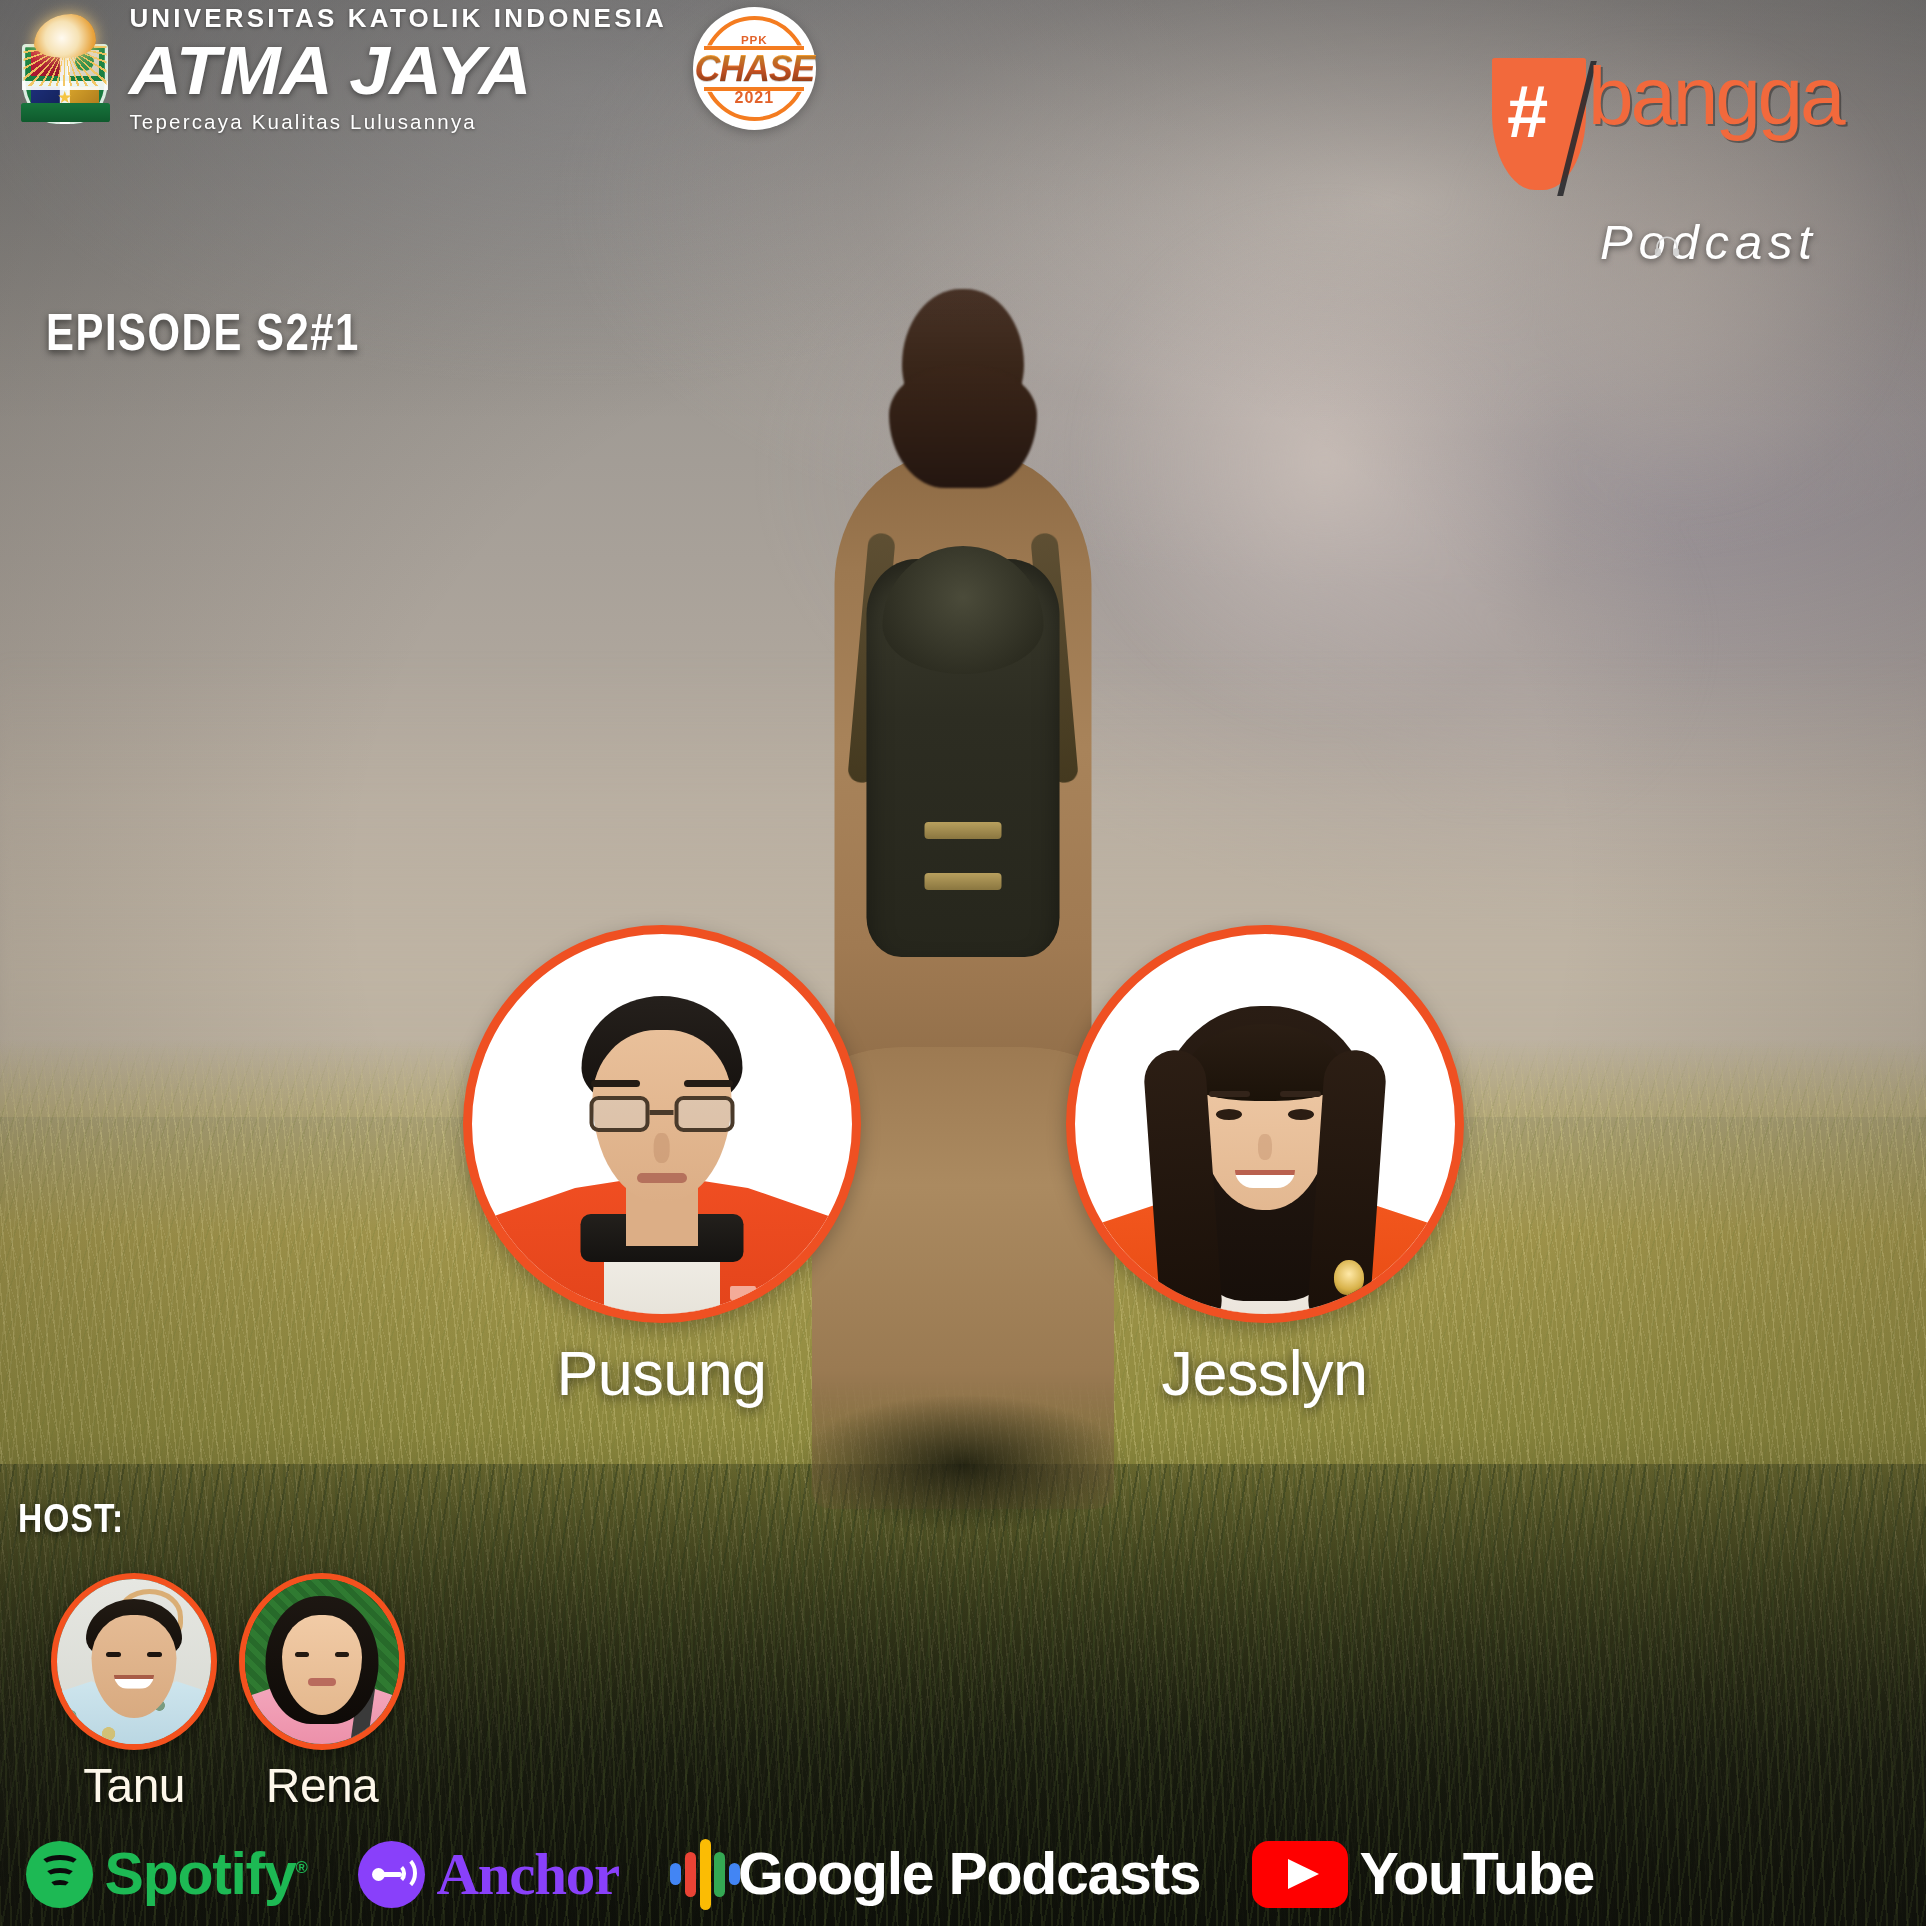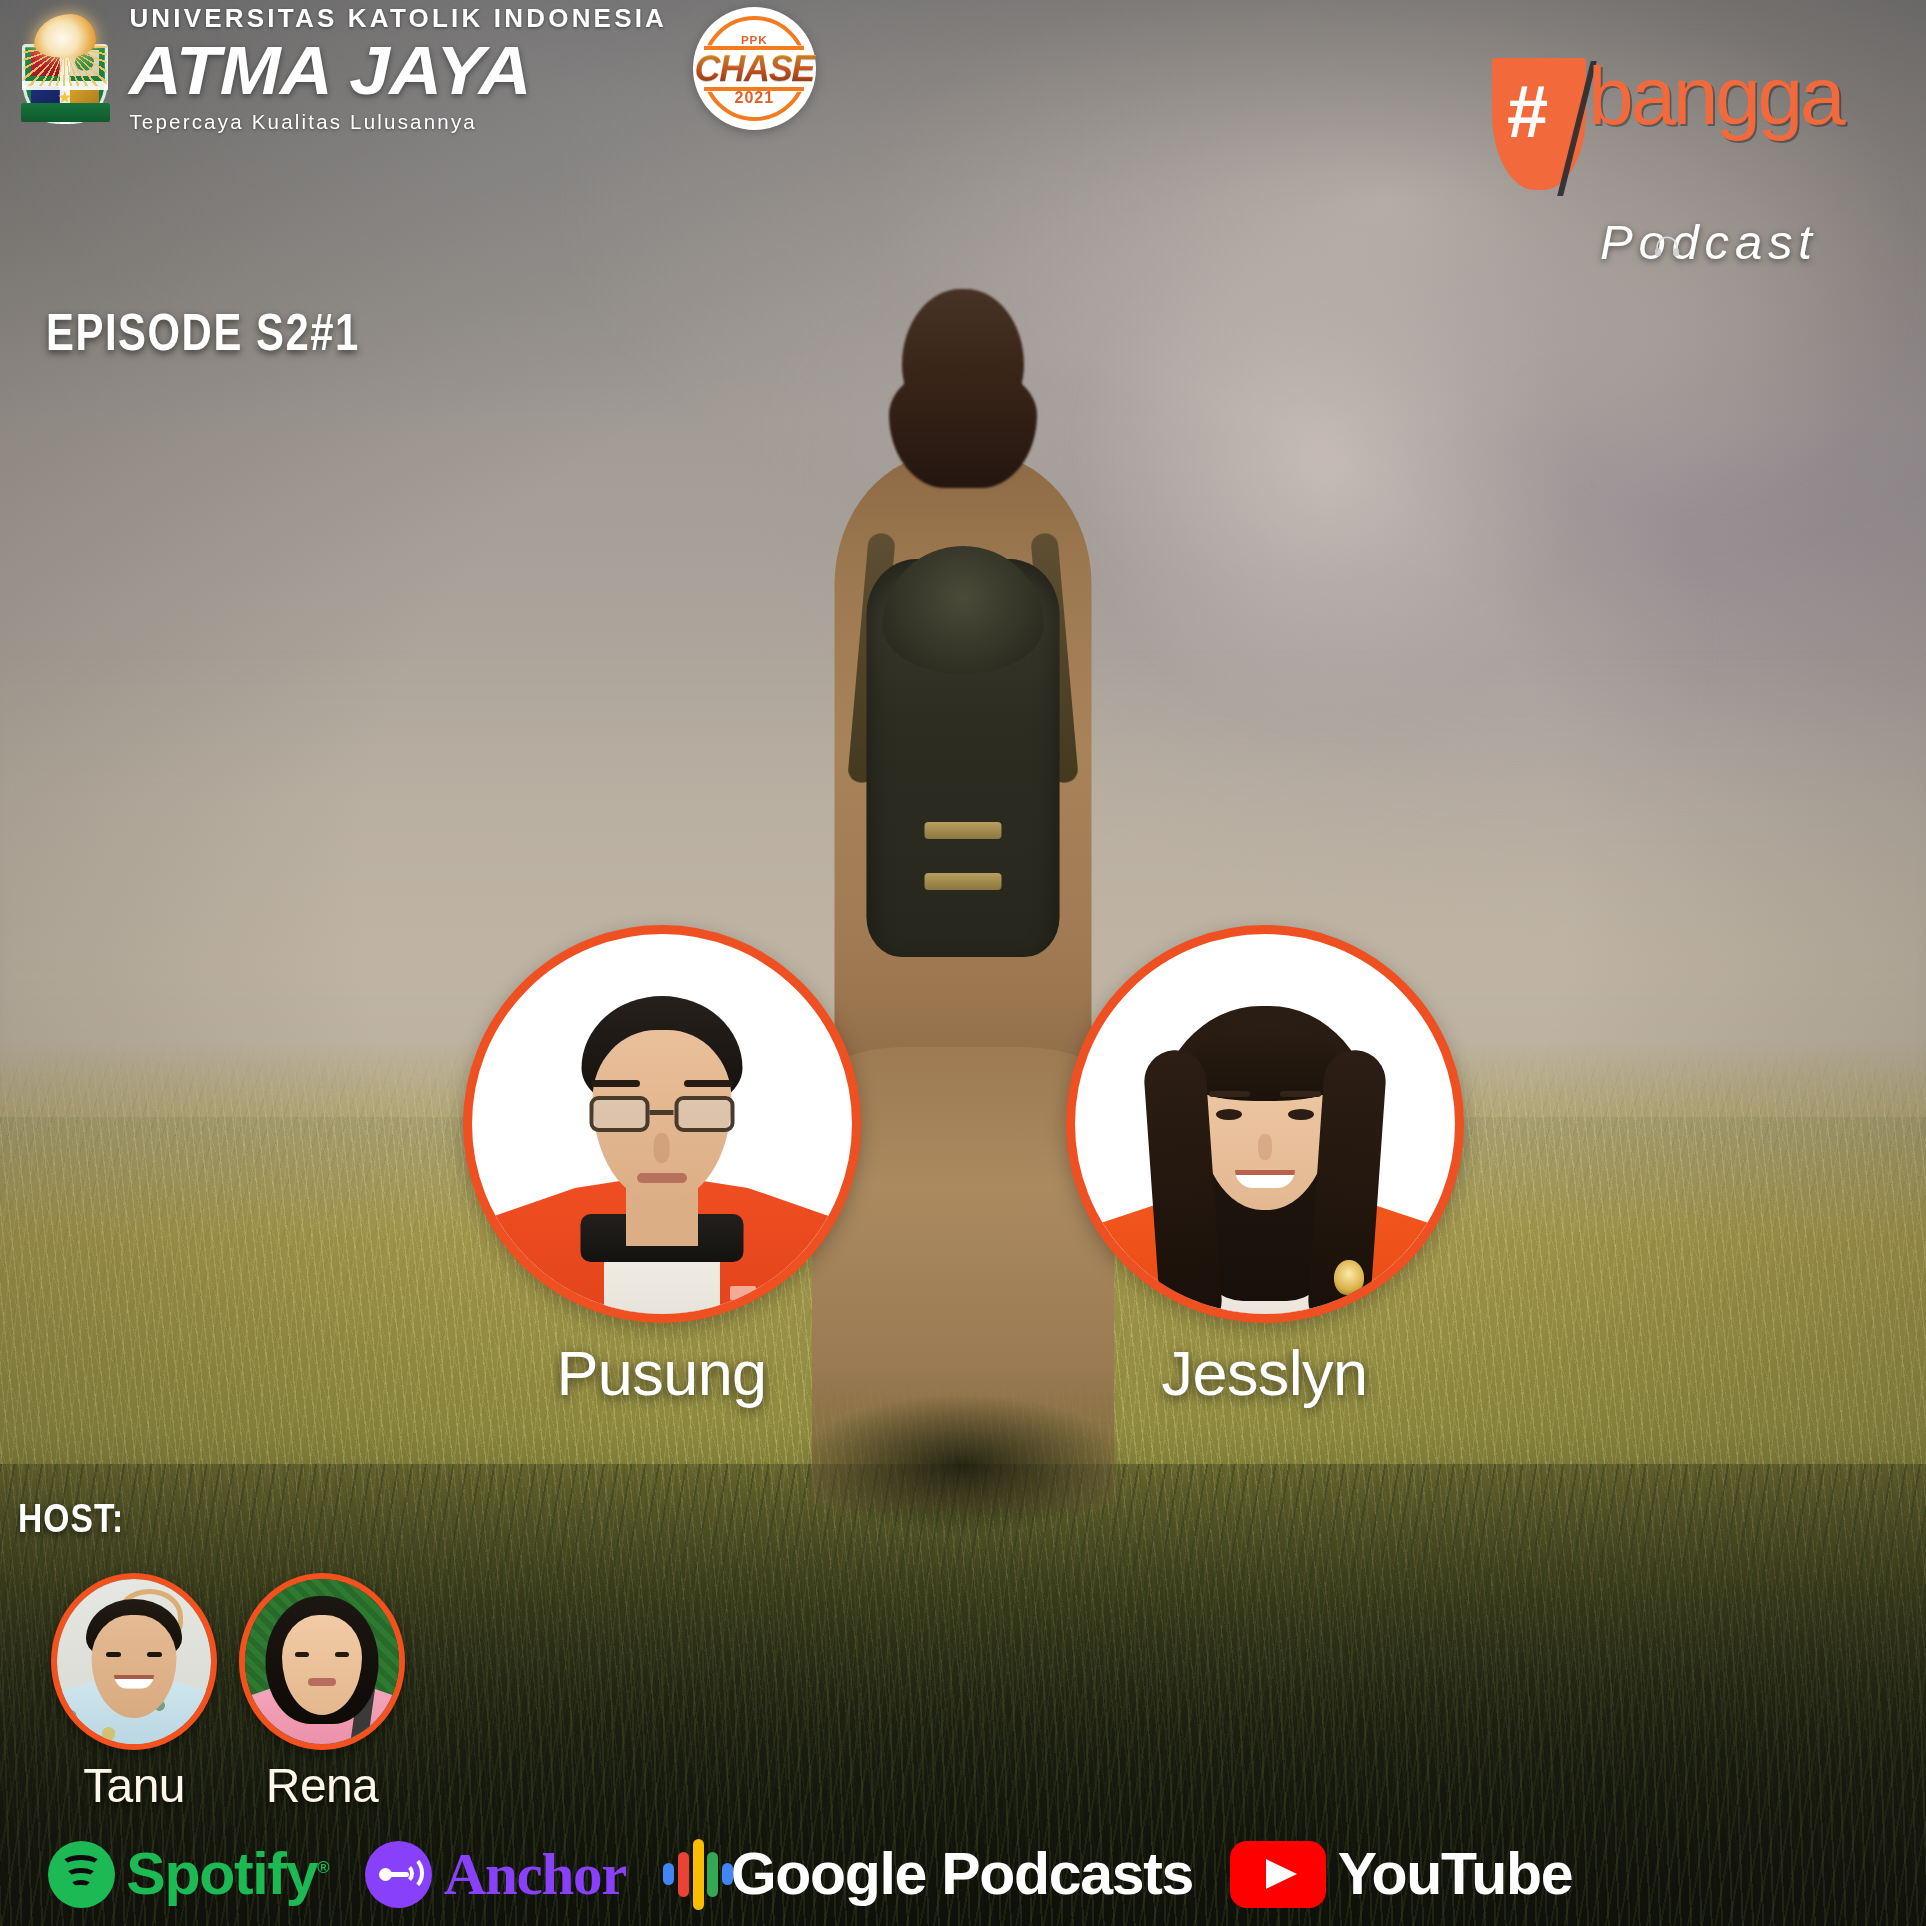--- a/index.html
+++ b/index.html
@@ -281,21 +281,21 @@
   .hb-eye.l{left:calc(50% - 27px);} .hb-eye.r{left:calc(50% + 13px);}
   .hb-lips{position:absolute;left:50%;top:60%;transform:translateX(-50%);width:28px;height:7.7px;
     background:#b96b5d;border-radius:5.8px;}
   .hb-shirt{position:absolute;left:50%;bottom:-3.9px;transform:translateX(-50%);width:205px;height:67px;
     background:linear-gradient(180deg,#f4a8bd,#ec8fa9);
     clip-path:polygon(0 100%,0 38%,28% 8%,50% 30%,72% 8%,100% 38%,100% 100%);}
   .hb-strap{position:absolute;right:28px;bottom:-3.9px;width:16.7px;height:62px;background:#3a3a3a;transform:rotate(8deg);}
 
   
   .platbar{position:absolute;left:0;bottom:0;width:1594px;height:103px;display:flex;align-items:center;
-    justify-content:center;gap:37px;padding-left:26px;}
+    justify-content:space-between;gap:37px;padding-left:26px;}
   .plat{display:flex;align-items:center;gap:11.6px;}
   .plat-txt{font-size:59px;font-weight:700;letter-spacing:-1.3px;line-height:1;}
 
   .spotify-ic{width:67px;height:67px;border-radius:50%;background:#1DB954;position:relative;flex:0 0 auto;}
   .spotify-ic i{position:absolute;left:50%;transform:translateX(-50%);border:5.8px solid #0b0b0b;
     border-bottom-color:transparent;border-left-color:transparent;border-right-color:transparent;border-radius:50%;}
   .spotify-ic i:nth-child(1){top:14px;width:42px;height:22px;}
   .spotify-ic i:nth-child(2){top:27px;width:32px;height:16.7px;}
   .spotify-ic i:nth-child(3){top:39px;width:22px;height:11.6px;}
   .spotify-txt{color:#1DB954;}

